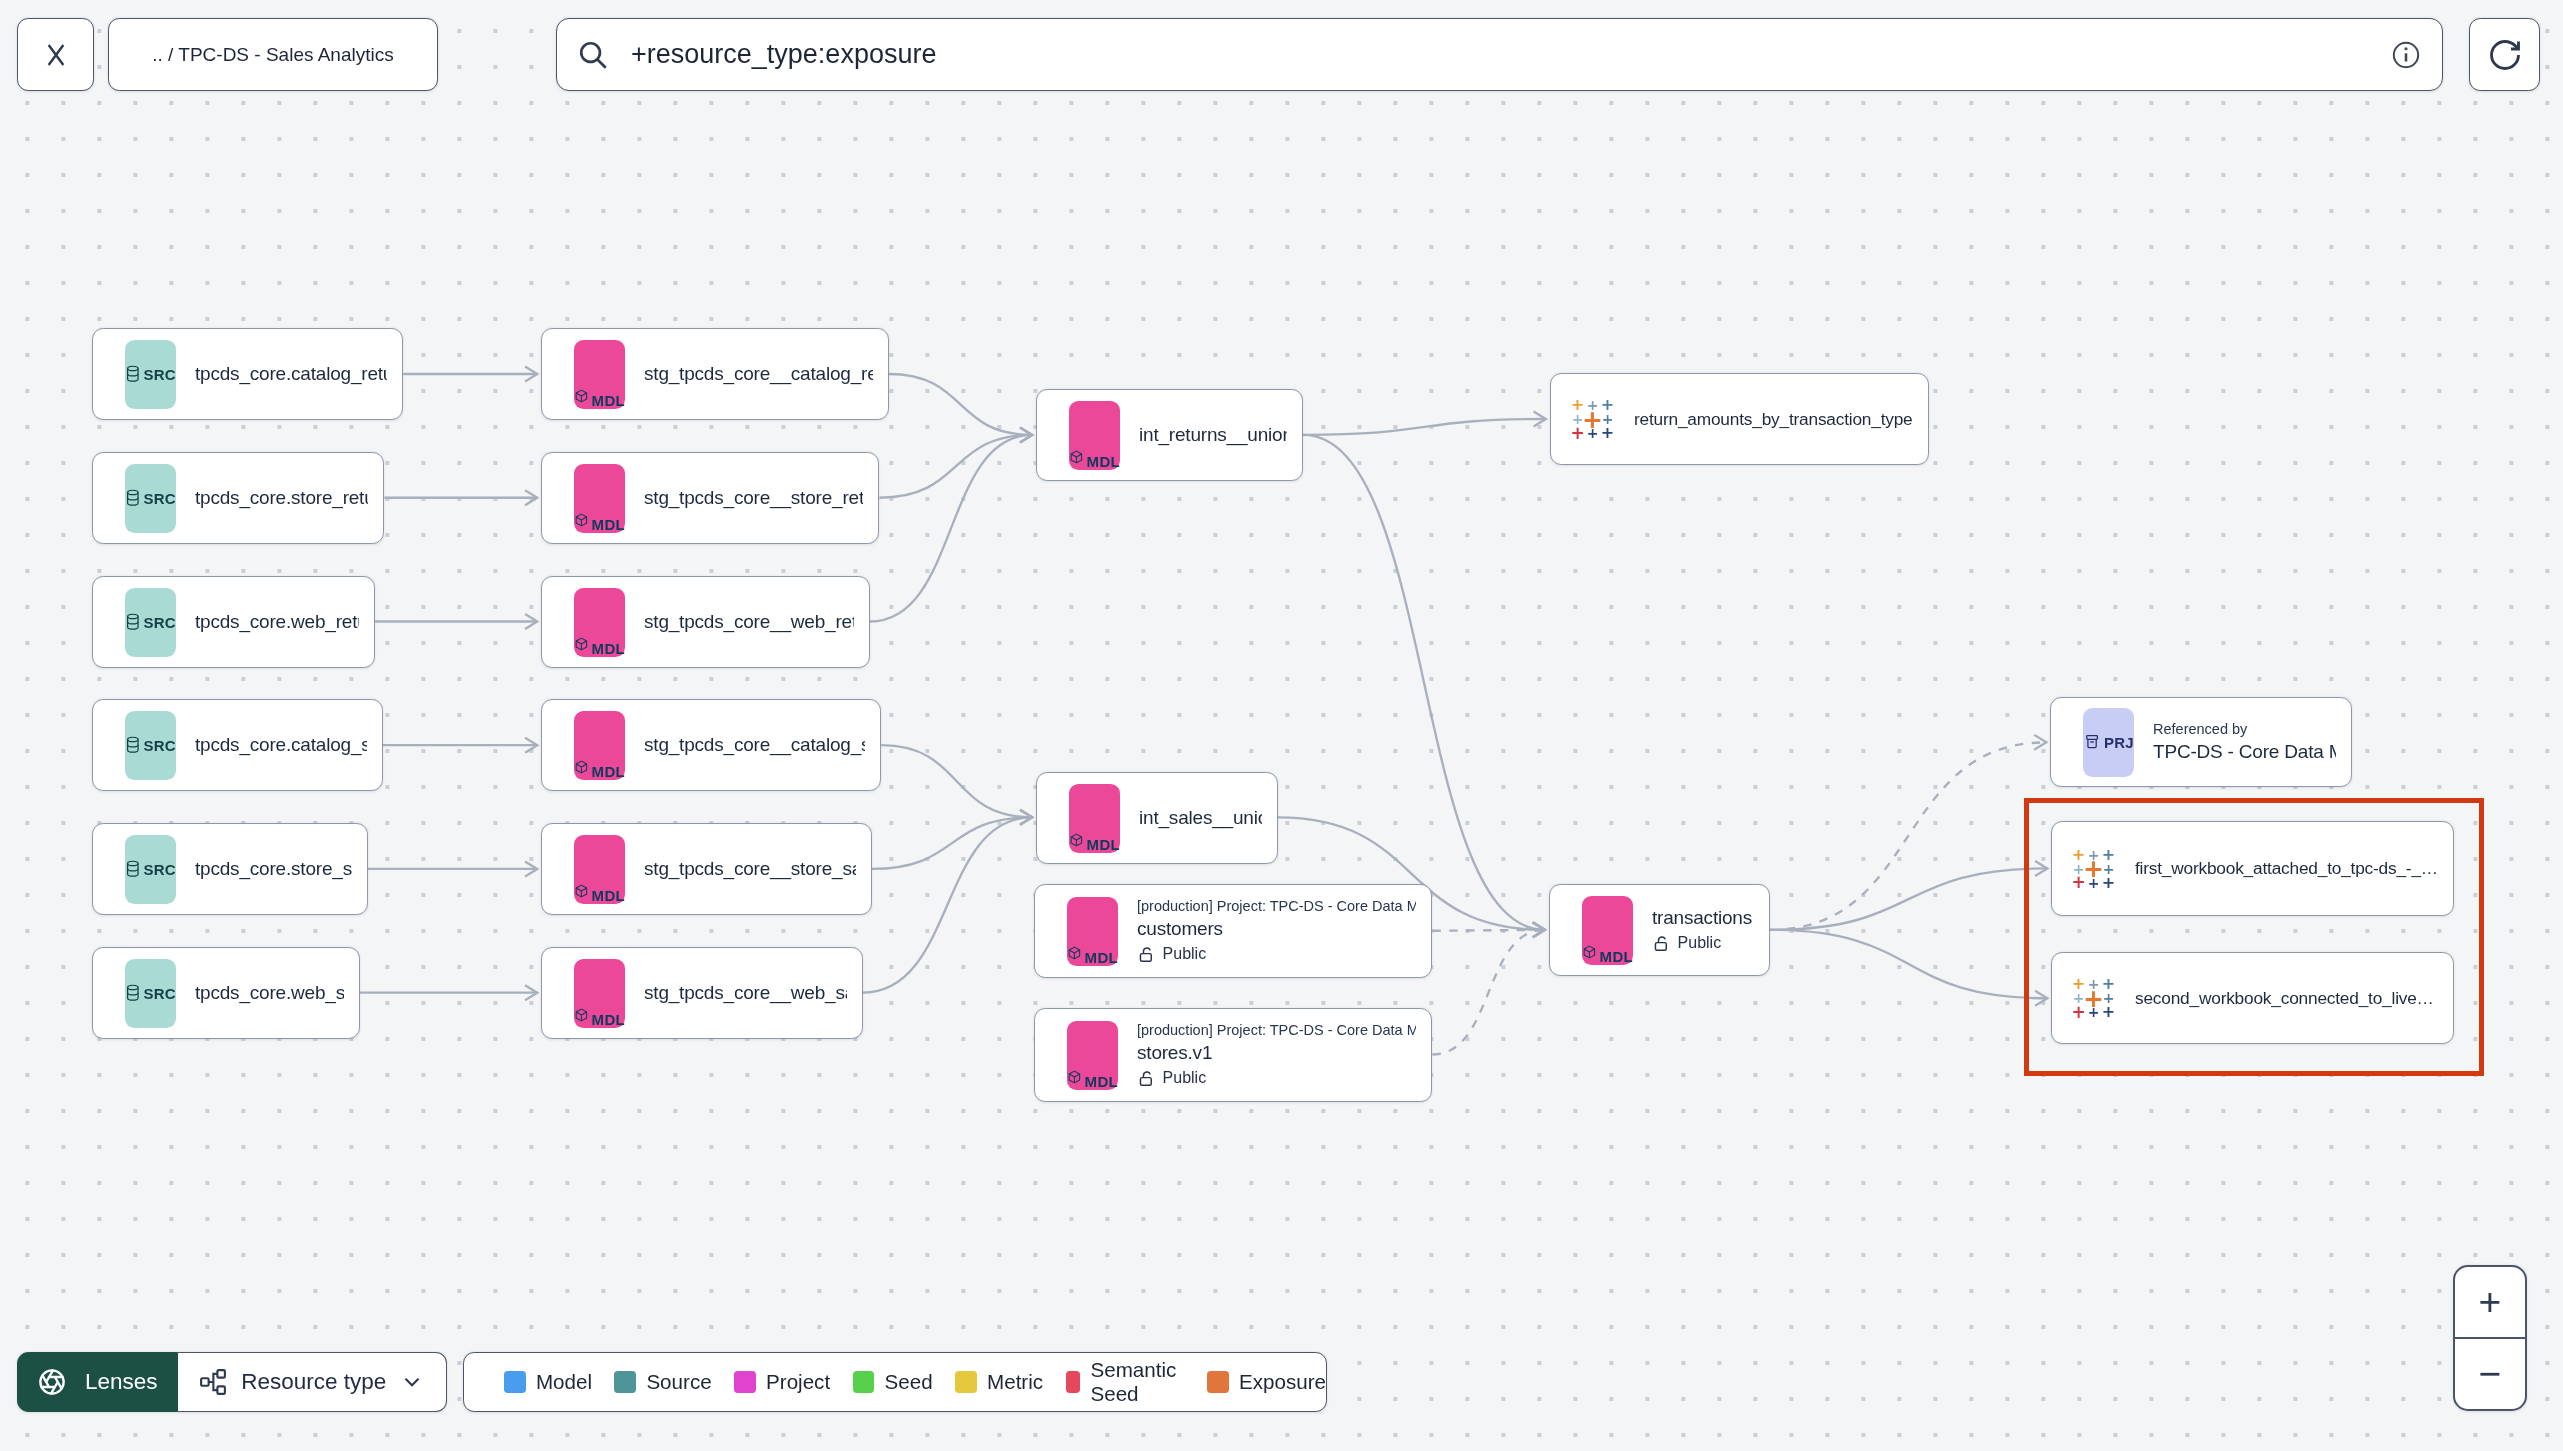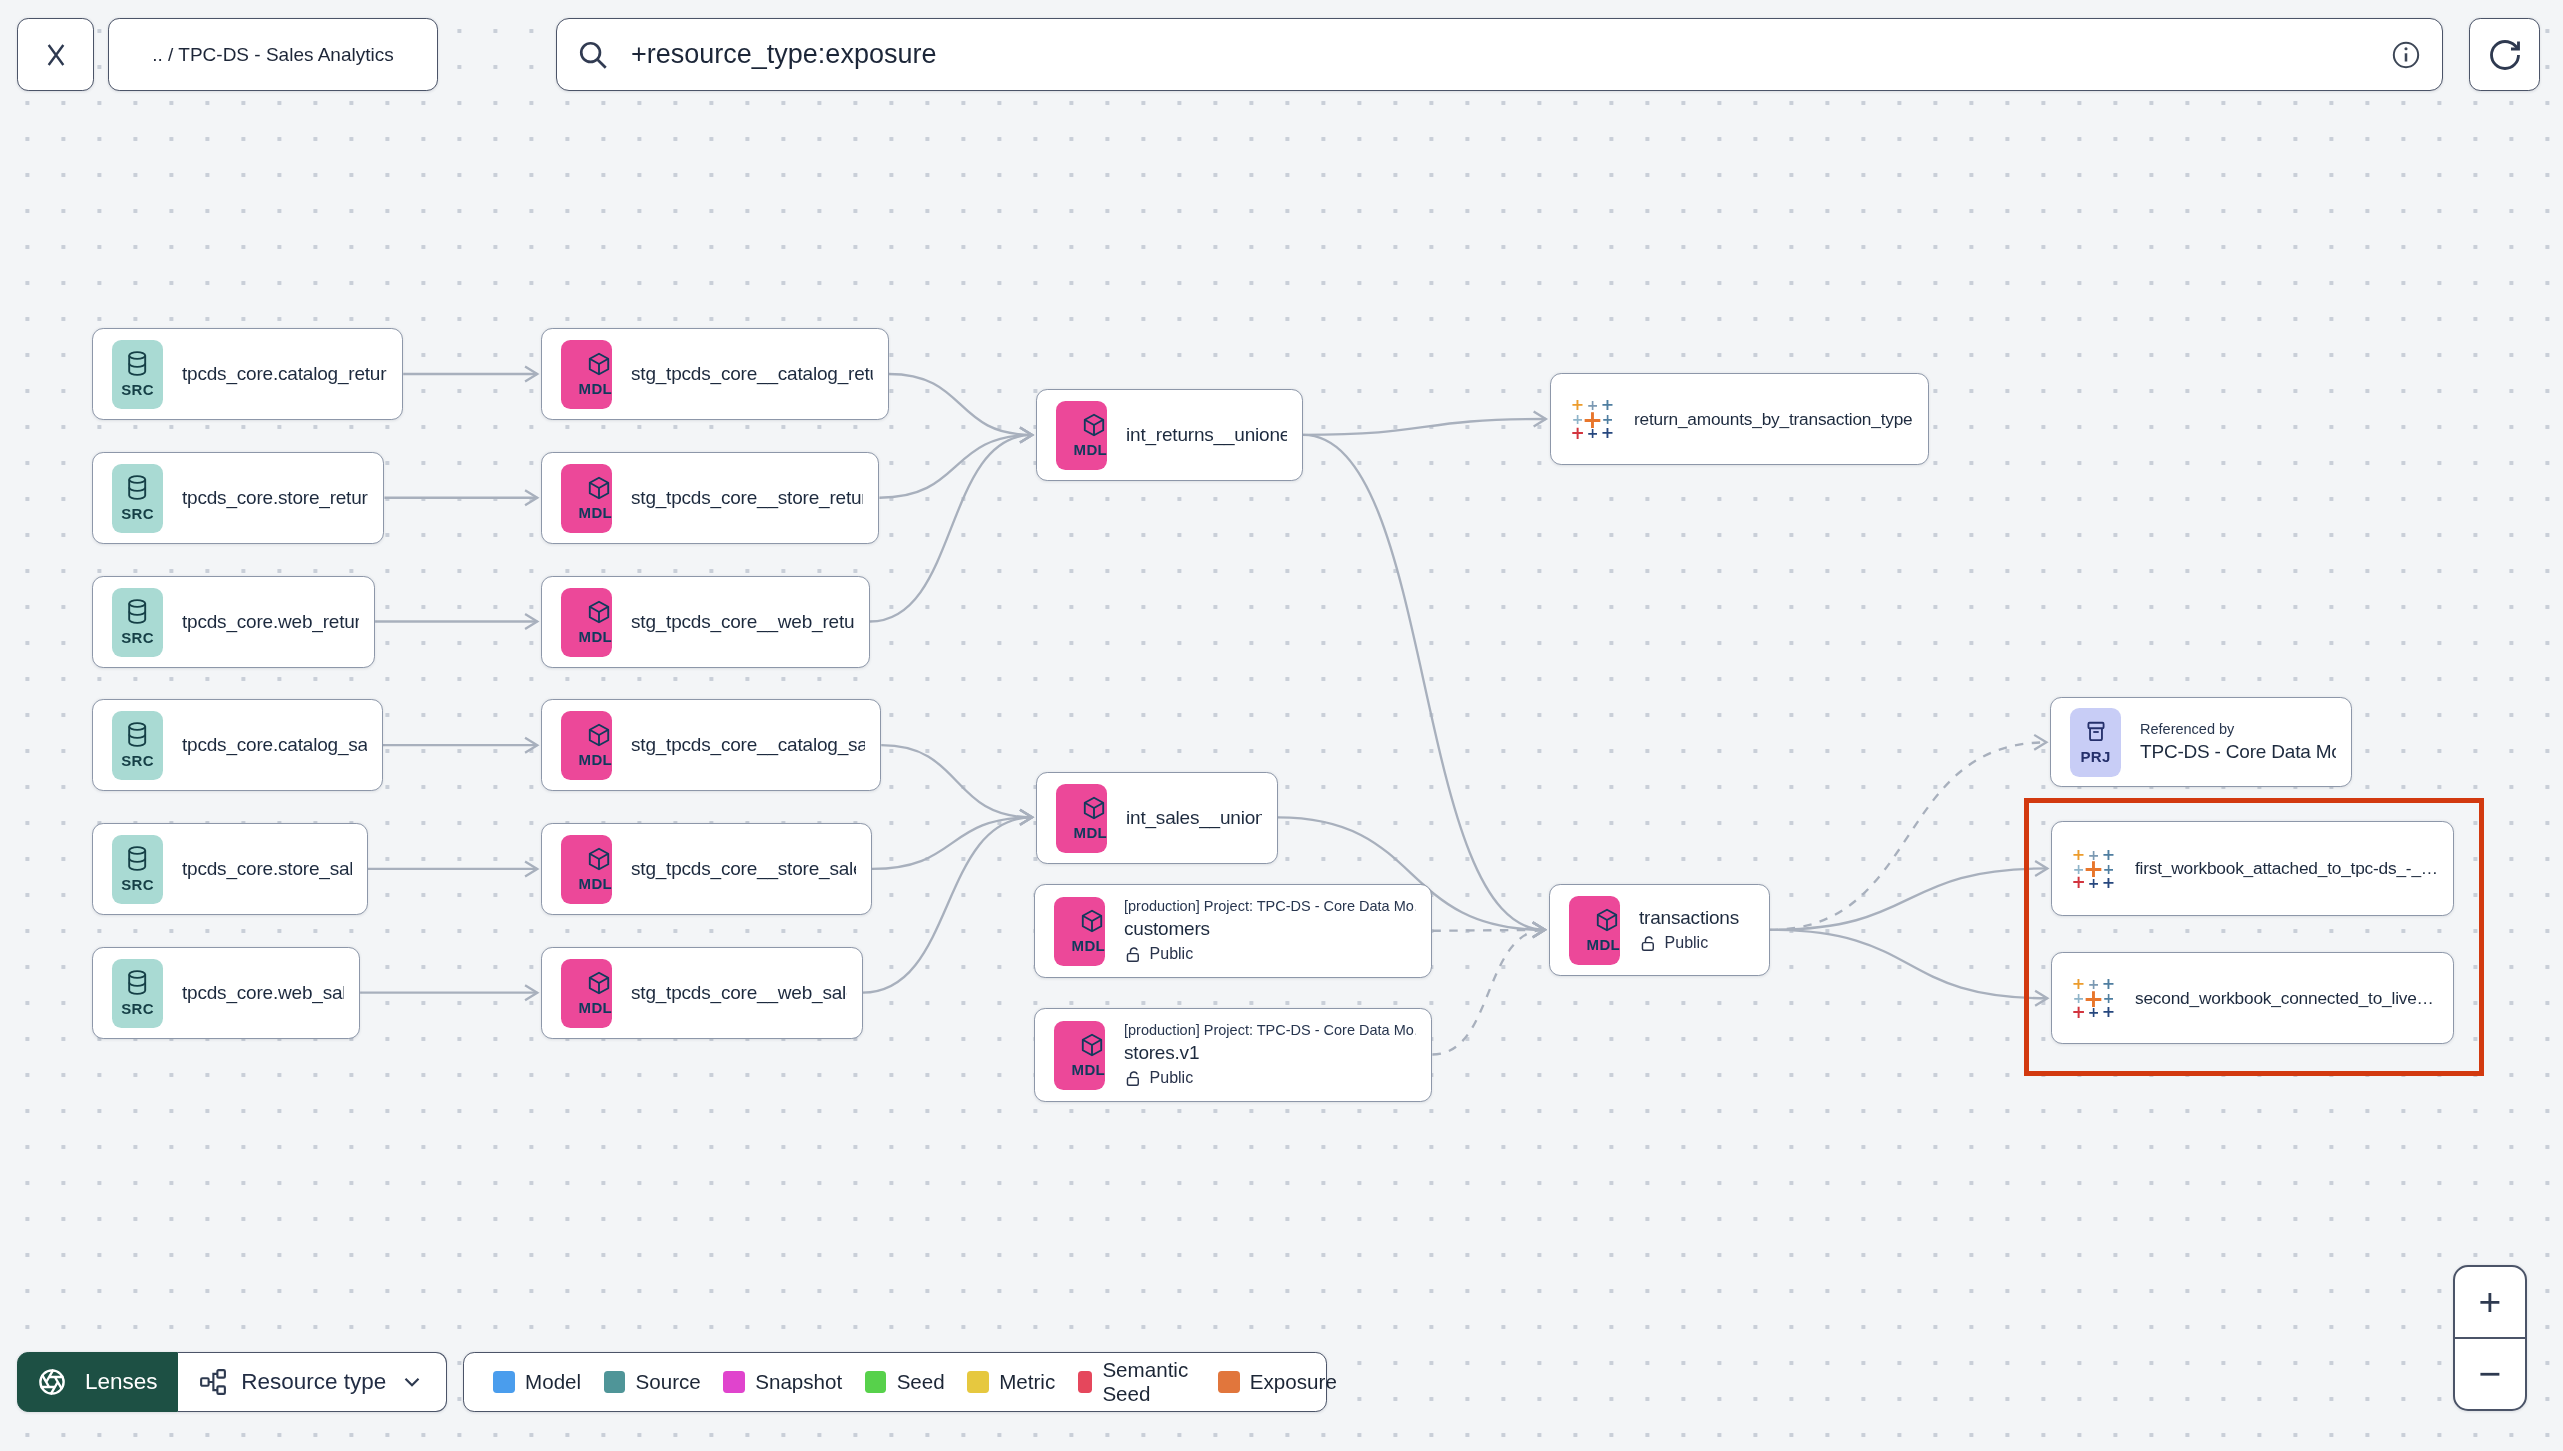--- a/index.html
+++ b/index.html
@@ -20,22 +20,22 @@
     font-family:inherit;background:transparent;min-width:0;}
   #refresh-btn{left:2469px;top:18px;width:71px;height:73px;}
 
   
   #edges{position:absolute;left:0;top:0;width:2563px;height:1451px;pointer-events:none;}
   #edges path{fill:none;stroke:#a8b0bd;stroke-width:2.5px;}
   #edges path.dashed{stroke-dasharray:9 9;}
   .node{position:absolute;background:#fff;border:1.9px solid #8d97a9;border-radius:11.2px;
     display:flex;align-items:center;gap:19px;padding:0 15px 0 19px;box-sizing:border-box;
     box-shadow:0 0.9px 2.8px rgba(25,35,55,.10);cursor:pointer;}
-  .badge{width:51px;height:69px;border-radius:9.4px;display:flex;flex-direction:column;
-    align-items:center;justify-content:center;gap:2.8px;flex:none;}
+  .badge{width:51px;height:69px;border-radius:9.4px;display:flex;flex-direction:row;
+    align-items:center;justify-content:center;gap:2.8px;flex:none;margin-left:13px;}
   .badge em{font-style:normal;font-weight:700;font-size:15px;letter-spacing:0.3px;}
   .badge.source{background:#a9dad3;color:#153f46;}
   .badge.model{background:#ec4899;color:#103a5c;align-items:flex-end;}
   .badge.project{background:#c8cdf6;color:#25306b;justify-content:center;}
   .txt{display:flex;flex-direction:column;justify-content:center;min-width:0;}
   .name{font-size:19px;color:#1d2a3e;white-space:nowrap;overflow:hidden;letter-spacing:-0.2px;}
   .node.exposure .name{font-size:17.3px;}
   .proj{font-size:14.5px;color:#28364f;white-space:nowrap;overflow:hidden;margin-bottom:3.7px;}
   .access{display:flex;align-items:center;gap:6.6px;font-size:16px;color:#28324a;margin-top:4.7px;}
   .tbl{display:grid;grid-template-columns:repeat(3,15px);grid-auto-rows:14px;place-items:center;
@@ -501,21 +501,21 @@
     <span class="li">
       <span class="sw" style="background:#4a9ded"></span>
       <span>Model</span>
     </span>
     <span class="li">
       <span class="sw" style="background:#4f9598"></span>
       <span>Source</span>
     </span>
     <span class="li">
       <span class="sw" style="background:#e044cd"></span>
-      <span>Snapshot</span>
+      <span>Project</span>
     </span>
     <span class="li">
       <span class="sw" style="background:#57d14b"></span>
       <span>Seed</span>
     </span>
     <span class="li">
       <span class="sw" style="background:#e6c83f"></span>
       <span>Metric</span>
     </span>
     <span class="li">

